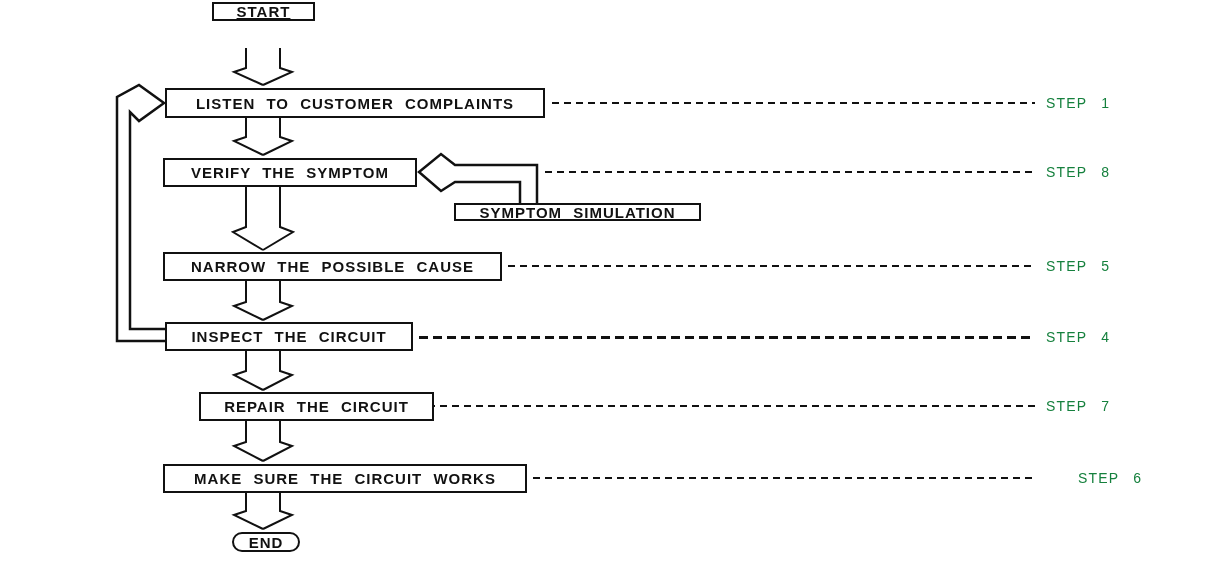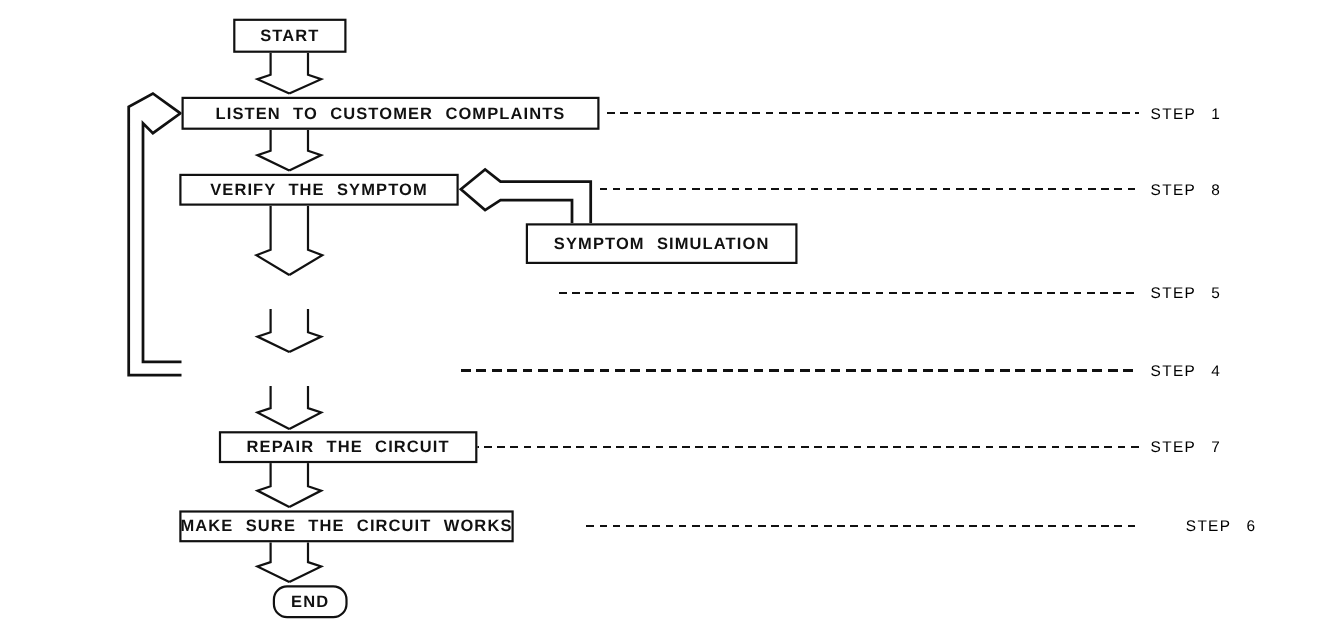--- a/index.html
+++ b/index.html
@@ -31,38 +31,38 @@
     align-items: center;
     justify-content: center;
     font-size: 15px;
     font-weight: bold;
     color: #111111;
     letter-spacing: 1px;
     word-spacing: 6px;
     white-space: nowrap;
     z-index: 2;
   }
-  .node-start   { left: 212px; top: 17px;  width: 103px; height: 31px; }
+  .node-start   { left: 212px; top: 2px;  width: 103px; height: 19px; text-decoration: underline; }
   .node-step1   { left: 165px; top: 88px;  width: 380px; height: 30px; }
   .node-step2   { left: 163px; top: 158px; width: 254px; height: 29px; }
-  .node-symptom { left: 478px; top: 203px; width: 247px; height: 37px; }
+  .node-symptom { left: 454px; top: 203px; width: 247px; height: 18px; }
   .node-step3   { left: 163px; top: 252px; width: 339px; height: 29px; }
   .node-step4   { left: 165px; top: 322px; width: 248px; height: 29px; }
   .node-step5   { left: 163px; top: 392px; width: 235px; height: 29px; margin-left: 36px; }
-  .node-step6   { left: 163px; top: 464px; width: 304px; height: 29px; }
-  .node-end     { left: 248px; top: 532px; width: 68px;  height: 30px; border-radius: 13px; }
+  .node-step6   { left: 163px; top: 464px; width: 364px; height: 29px; }
+  .node-end     { left: 232px; top: 532px; width: 68px;  height: 20px; border-radius: 13px; }
 
   .step-ref {
     position: absolute;
     left: 1046px;
     height: 18px;
     line-height: 18px;
     font-size: 14px;
     font-weight: normal;
-    color: #000000;
+    color: #15803d;
     letter-spacing: 1.2px;
     word-spacing: 9px;
     white-space: nowrap;
     z-index: 2;
   }
   .step-ref-1 { top: 94px;  }
   .step-ref-2 { top: 163px; }
   .step-ref-3 { top: 257px; }
   .step-ref-4 { top: 328px; }
   .step-ref-5 { top: 397px; }
@@ -121,21 +121,23 @@
   </svg>
 
   <div class="node node-start">START</div>
 
   <div class="node node-step1">LISTEN TO CUSTOMER COMPLAINTS</div>
 
   <div class="node node-step2">VERIFY THE SYMPTOM</div>
 
   <div class="node node-symptom">SYMPTOM SIMULATION</div>
 
+  <div class="node node-step3">NARROW THE POSSIBLE CAUSE</div>
 
+  <div class="node node-step4">INSPECT THE CIRCUIT</div>
 
   <div class="node node-step5">REPAIR THE CIRCUIT</div>
 
   <div class="node node-step6">MAKE SURE THE CIRCUIT WORKS</div>
 
   <div class="node node-end">END</div>
 
   <div class="step-ref step-ref-1">STEP 1</div>
   <div class="step-ref step-ref-2">STEP 8</div>
   <div class="step-ref step-ref-3">STEP 5</div>

